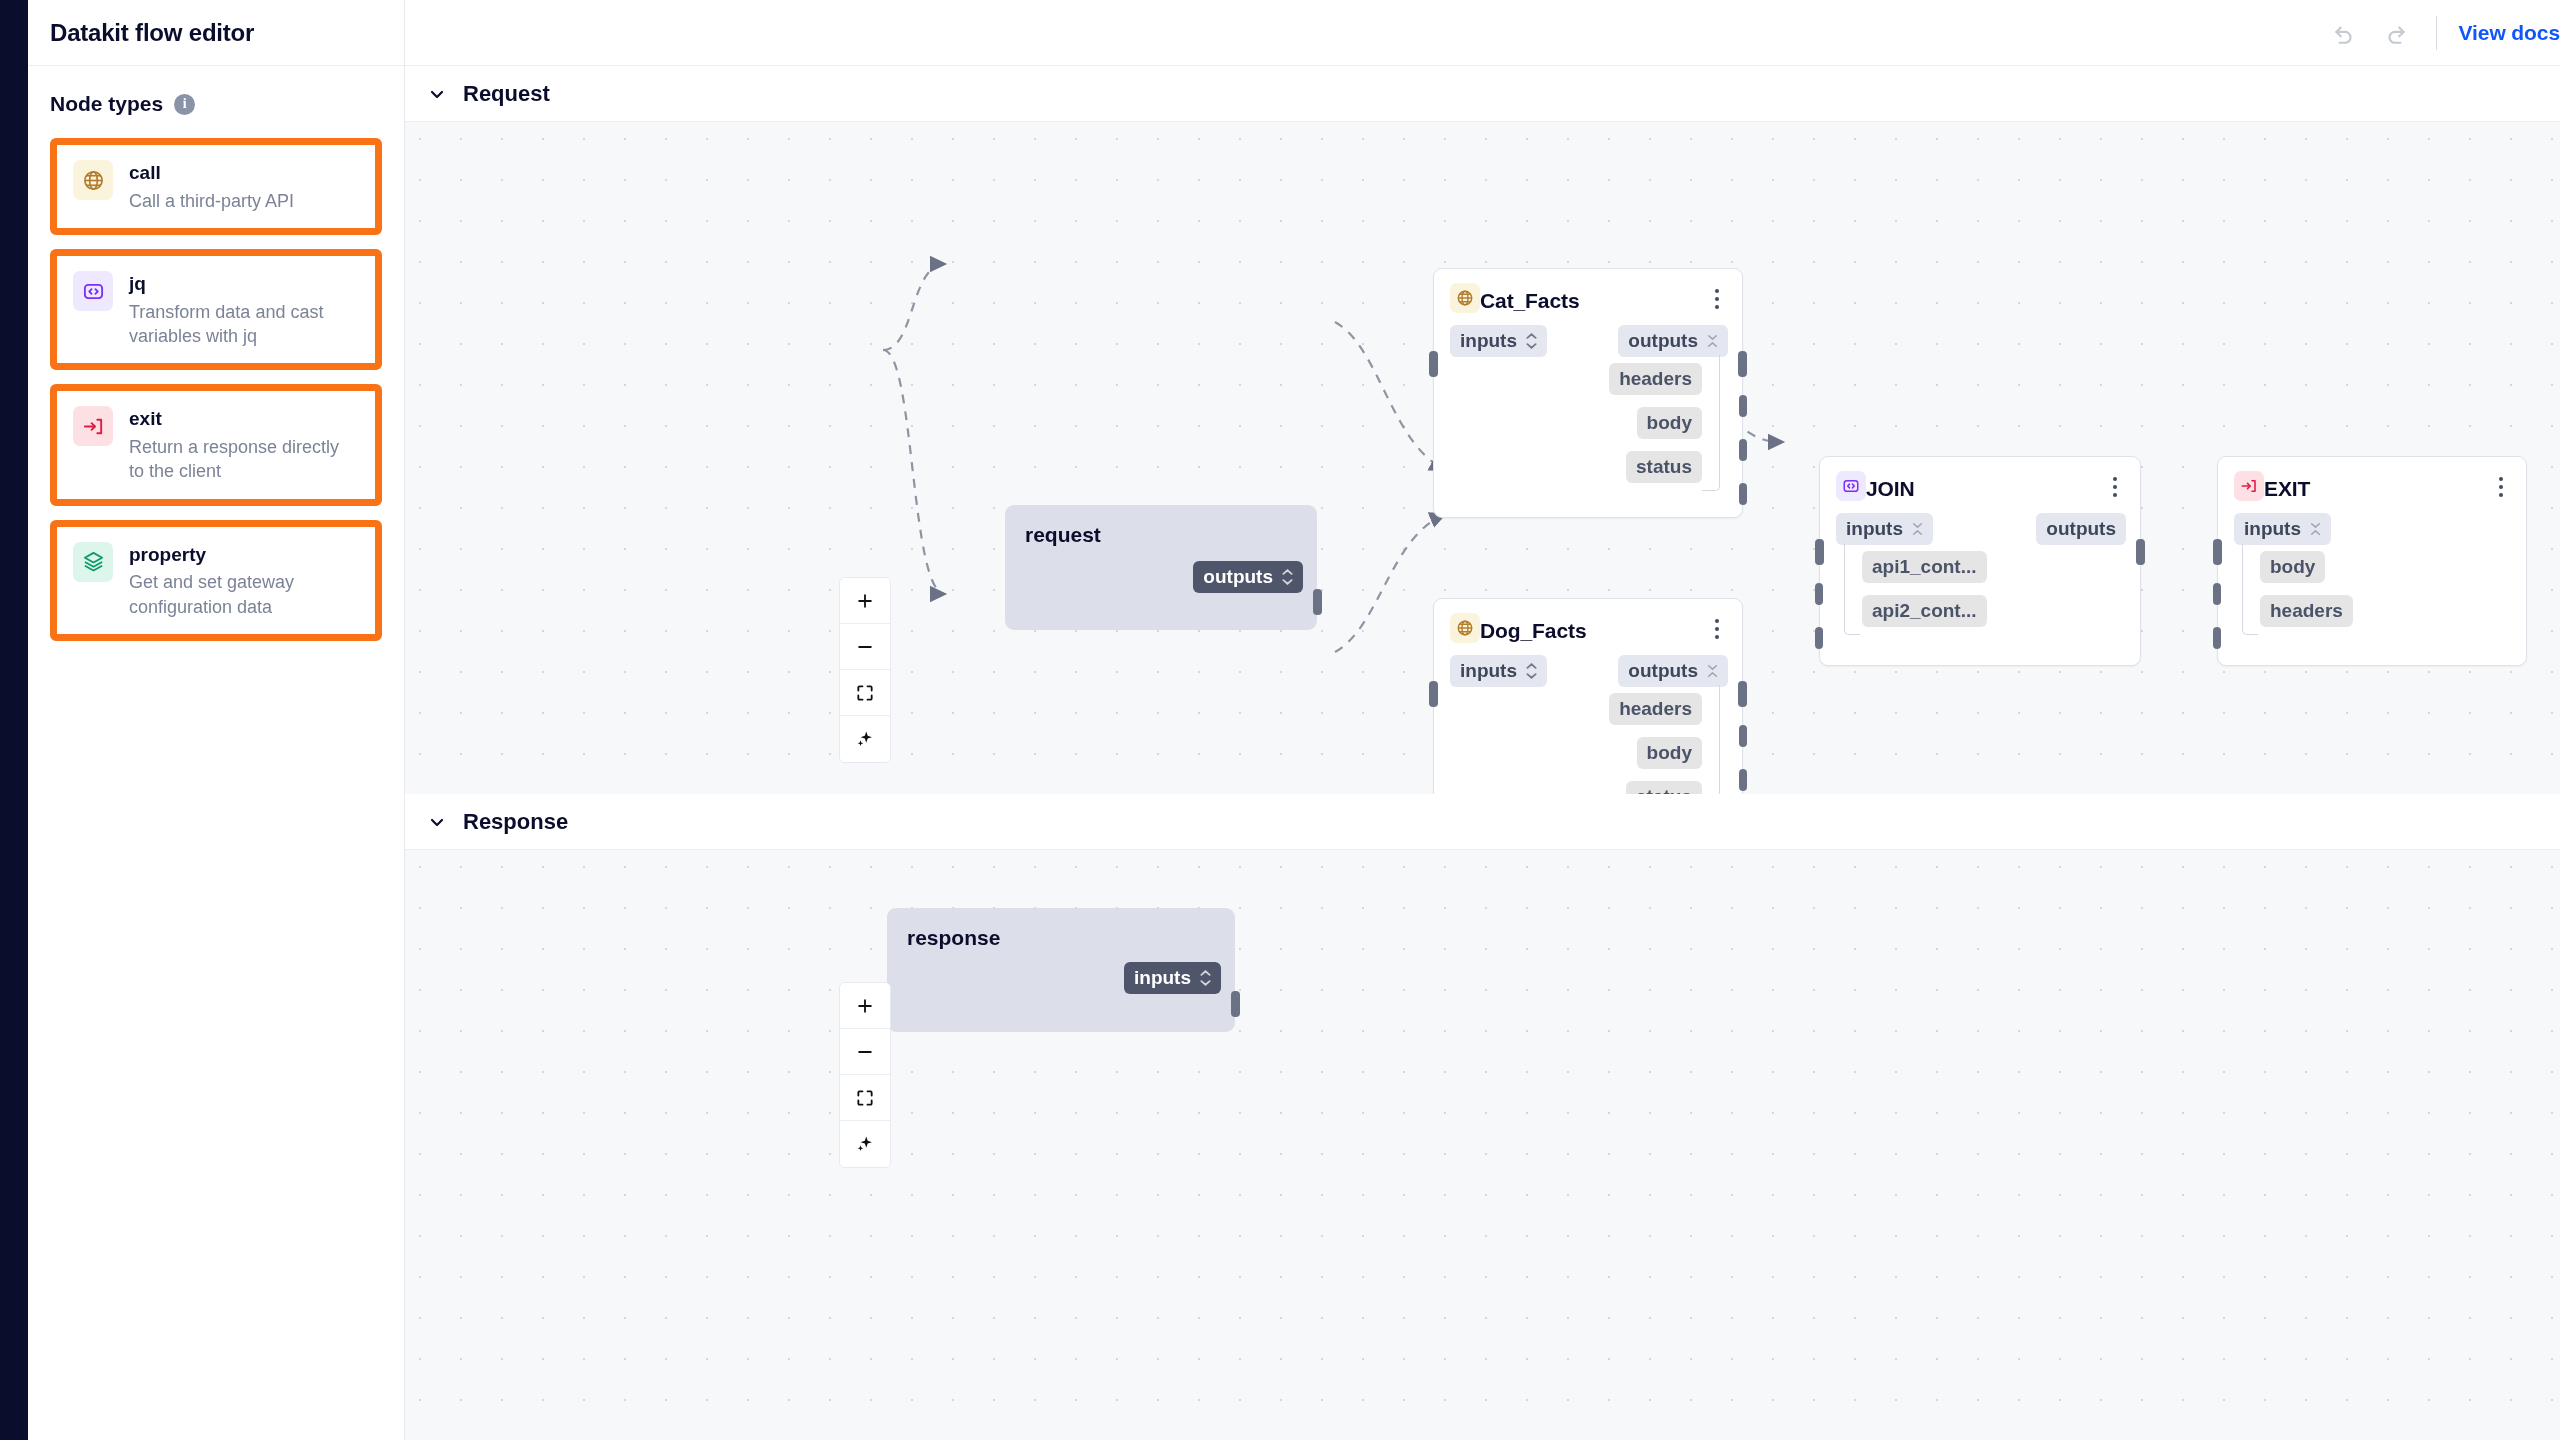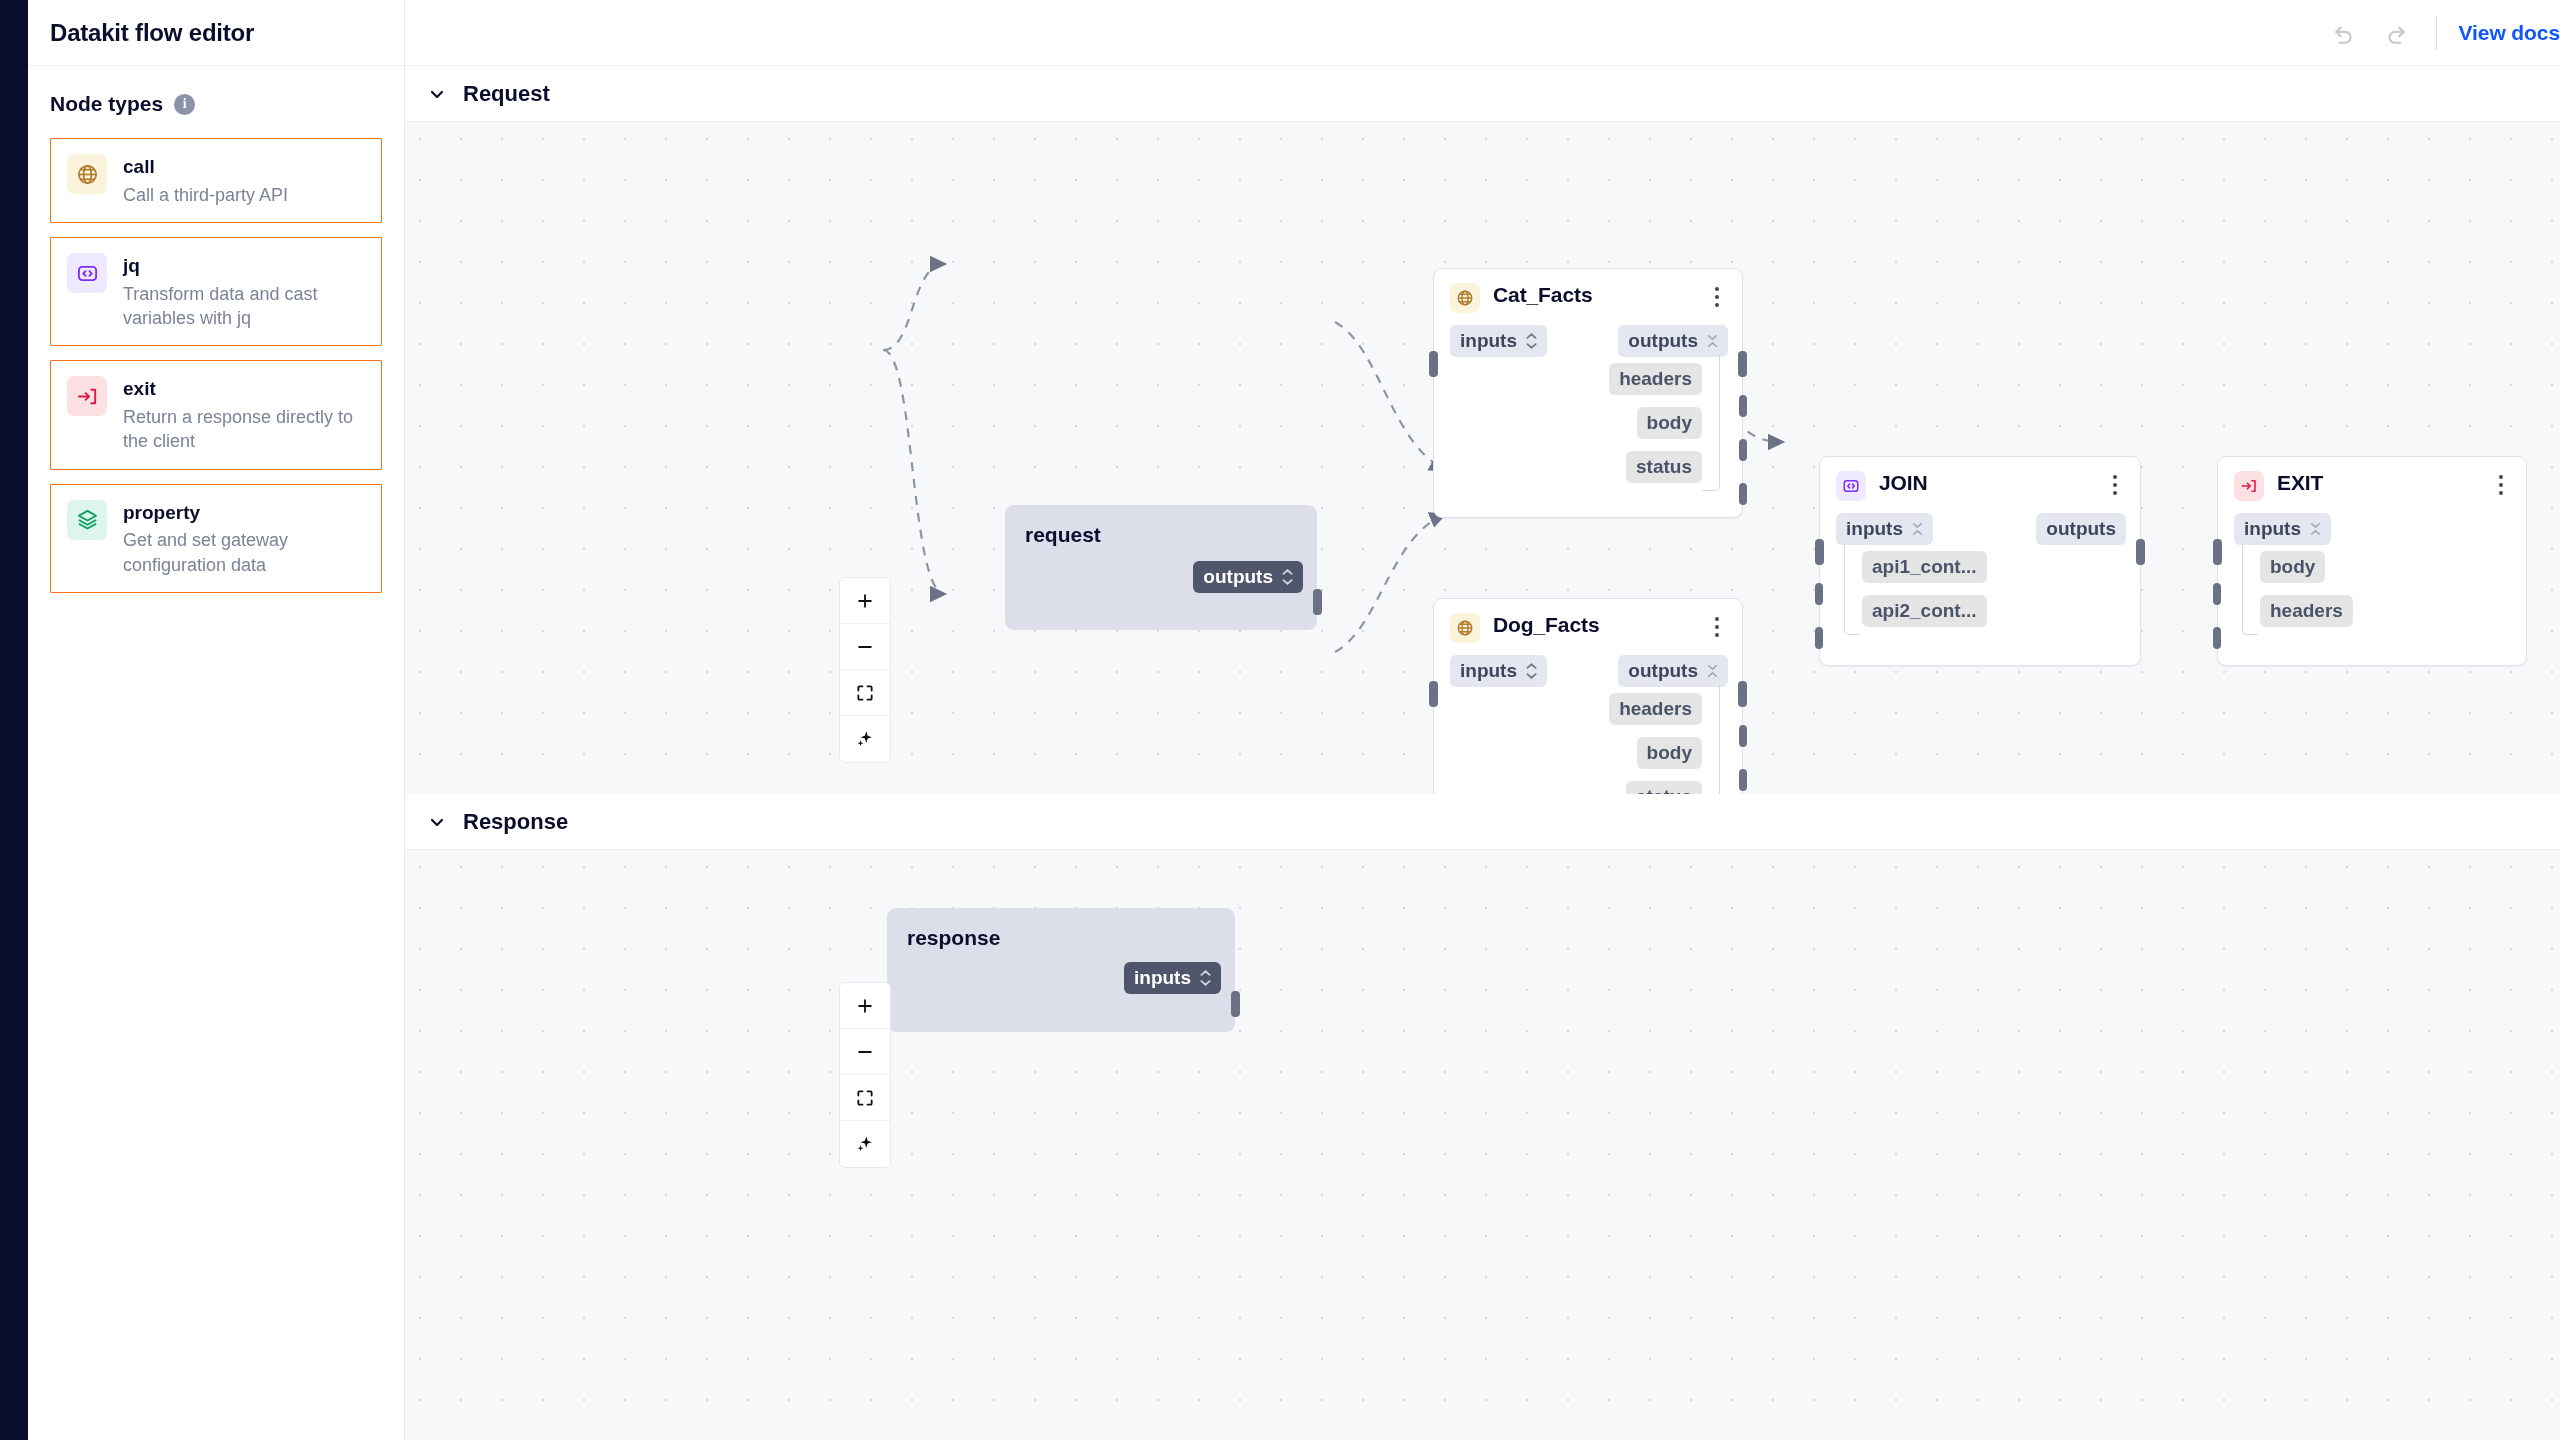--- a/index.html
+++ b/index.html
@@ -32,21 +32,21 @@
   .sidebar-body { padding: 26px 22px 0 22px; }
   .section-label-row { display: flex; align-items: center; gap: 11px; margin-bottom: 22px; }
   .section-label { font-size: 21px; font-weight: 700; color: #0b0d2c; }
   .info-icon {
     width: 21px; height: 21px; border-radius: 50%; background: #8a93a8;
     color:#fff; font-size: 14px; font-weight: 700; font-family: "Liberation Serif", serif;
     display:flex; align-items:center; justify-content:center; line-height:1;
   }
 
   .node-card {
-    border: 1px solid #f97316; border-radius: 1px; background: #fff;
+    border: 7px solid #f97316; border-radius: 6px; background: #fff;
     padding: 15px 16px; display: flex; gap: 16px; margin-bottom: 14px;
     align-items: flex-start; cursor: grab;
   }
   .node-card-icon {
     width: 40px; height: 40px; flex: 0 0 40px; border-radius: 7px;
     display: flex; align-items: center; justify-content: center;
   }
   .node-card-text { padding-top: 1px; }
   .node-card-name { font-size: 19px; font-weight: 700; color: #0b0d2c; line-height: 1.25; }
   .node-card-desc { font-size: 18px; color: #7b8397; line-height: 1.35; margin-top: 4px; max-width: 268px; }
@@ -103,21 +103,21 @@
   .node {
     position: absolute; border-radius: 9px; z-index: 4;
   }
   .node-std {
     background: #fff; border: 1px solid #dfe2e9;
     box-shadow: 0 1px 2px rgba(16,24,40,.05);
   }
   .node-term { background: #dcdfe9; }
 
   .node-head {
-    display: flex; align-items: flex-start; gap: 13px;
+    display: flex; align-items: flex-end; gap: 0;
     padding: 14px 14px 0 16px;
   }
   .node-badge {
     width: 30px; height: 30px; flex: 0 0 30px; border-radius: 7px;
     display: flex; align-items: center; justify-content: center;
   }
   .node-title { font-size: 21px; font-weight: 700; color: #0b0d2c; flex: 1 1 auto; letter-spacing: -0.1px; }
   .kebab { width: 22px; display: flex; flex-direction: column; align-items: center; gap: 4px; cursor: pointer; padding: 4px 0; }
   .kebab i { width: 4px; height: 4px; border-radius: 50%; background: #424a5e; display: block; }
 

